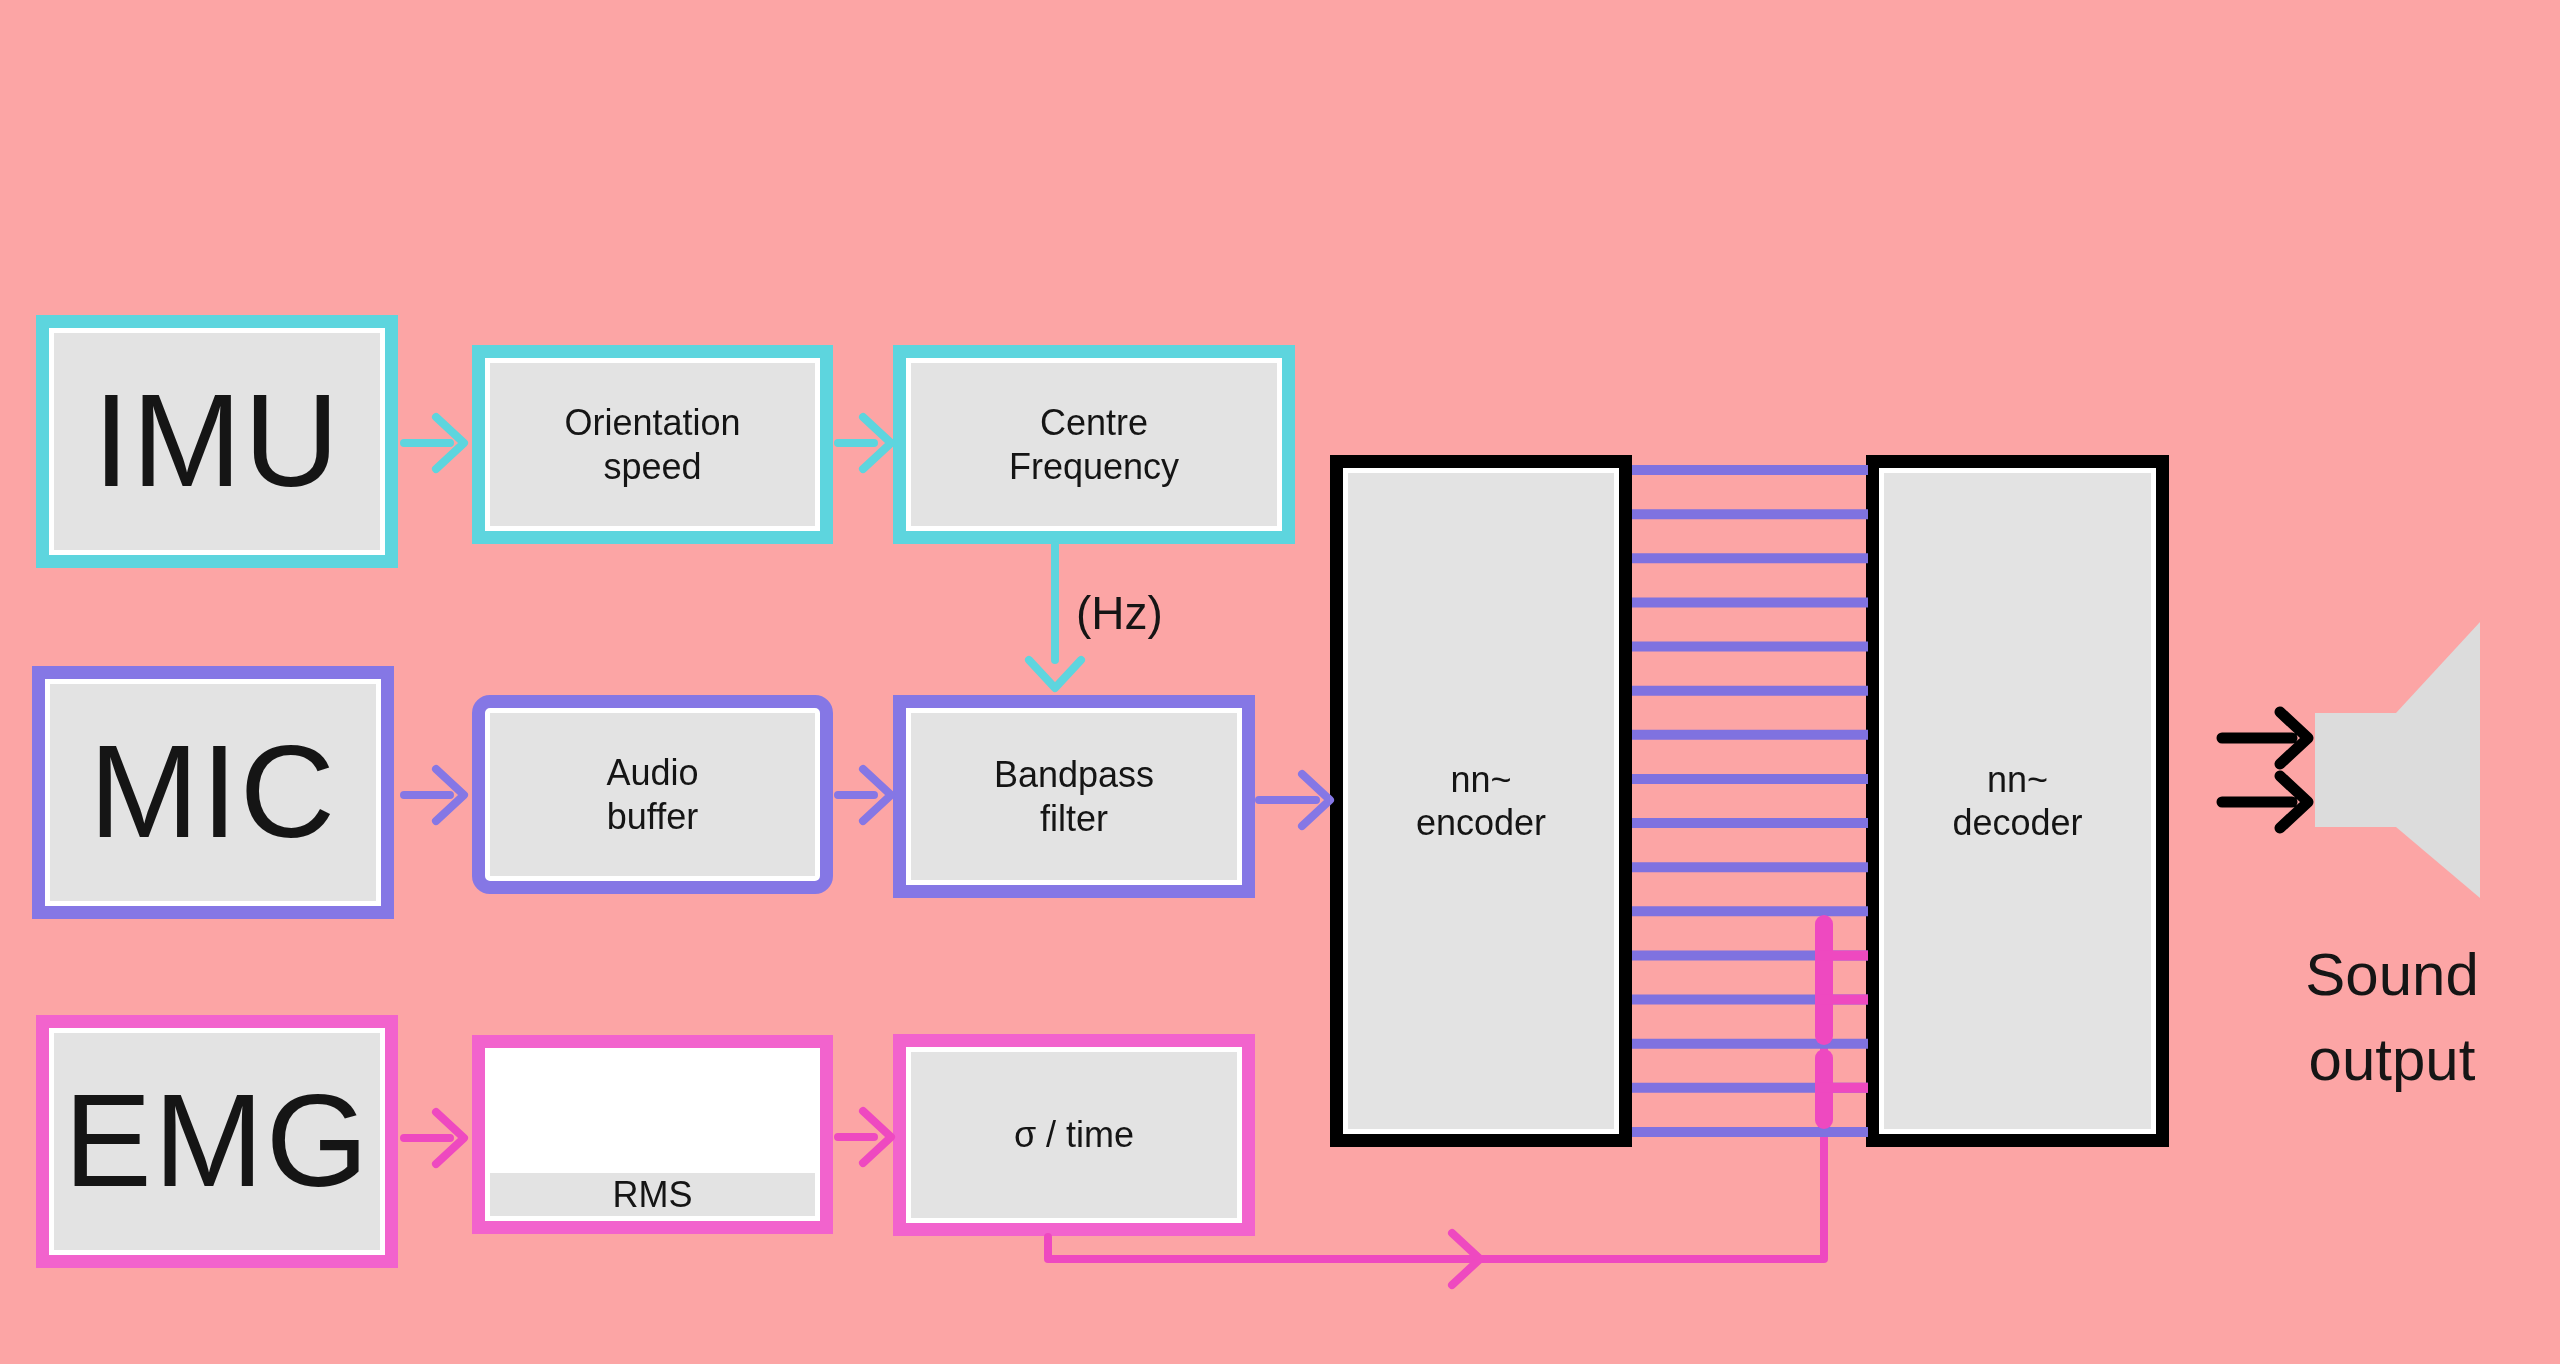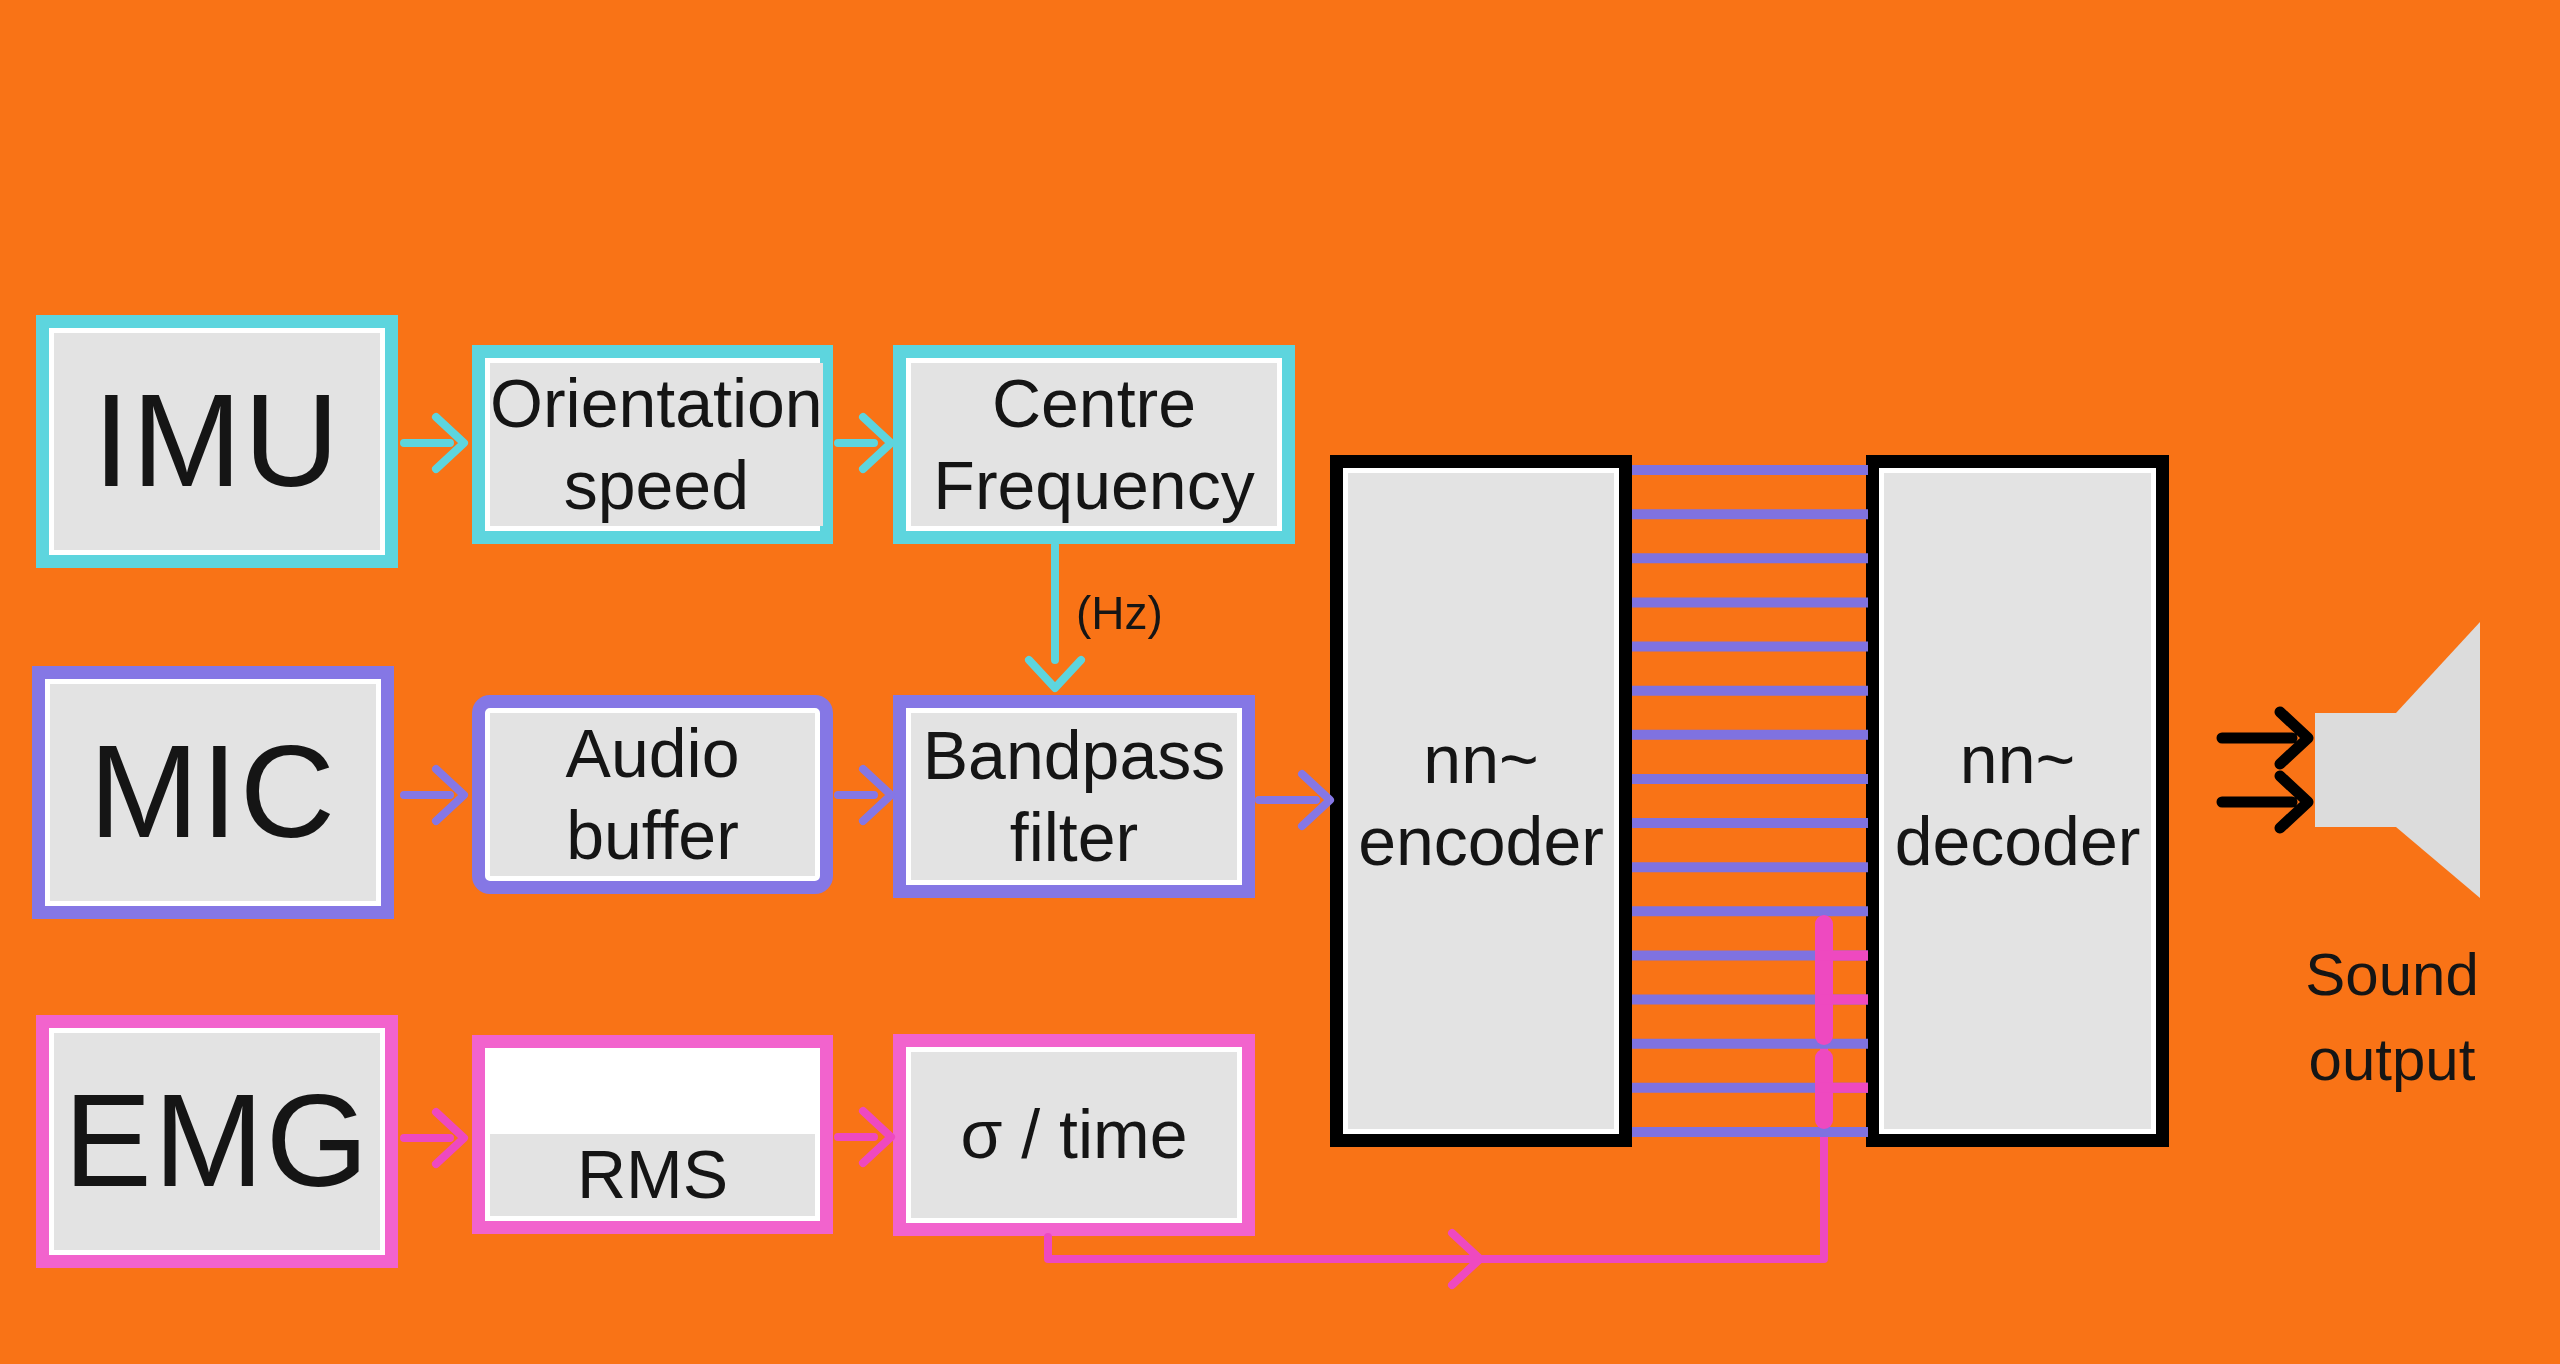--- a/index.html
+++ b/index.html
@@ -1,28 +1,28 @@
 <!DOCTYPE html>
 <html><head>
 <meta charset="utf-8">
 <style>
   html,body{margin:0;padding:0;background:#ffffff;}
   .canvas{
-    position:relative;width:2560px;height:1364px;background:#f97316;overflow:hidden;
+    position:relative;width:2560px;height:1364px;background:#fca5a5;overflow:hidden;
     font-family:"Liberation Sans", sans-serif;
     --teal:#5dd5de; --purple:#8577e5; --latent:#7f72e0;
     --pink:#f263cd; --pinkline:#ee49c0;
     --fill:#e3e3e3; --speaker:#dcdcdc; --ink:#151515;
   }
   .node{position:absolute;box-sizing:border-box;background:#ffffff;display:flex;}
   .node .inner{
     flex:1;margin:5px;background:var(--fill);
     display:flex;align-items:center;justify-content:center;
     text-align:center;color:var(--ink);white-space:pre-line;line-height:1.2;
-    font-size:68px;
+    font-size:36px;
   }
   .node.teal  {border:13px solid var(--teal);}
   .node.purplec{border:13px solid var(--purple);}
   .node.pinkc {border:13px solid var(--pink);}
   .node.blackc{border:13px solid #000;}
   .node.big .inner{font-size:132px;letter-spacing:2px;}
   .annot{position:absolute;color:var(--ink);}
   .hz{font-size:46px;}
   .sound{font-size:60px;line-height:1.42;text-align:center;white-space:pre-line;}
   svg.layer{position:absolute;left:0;top:0;}

